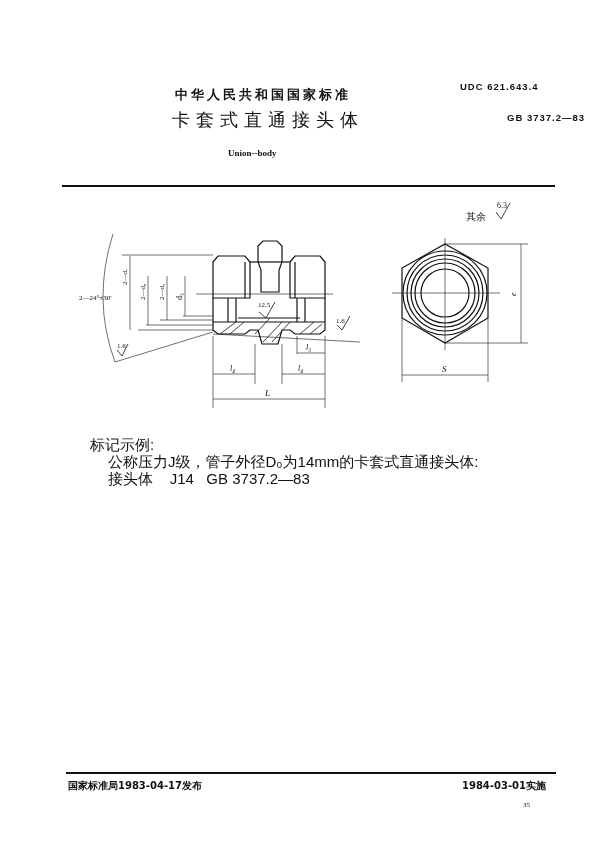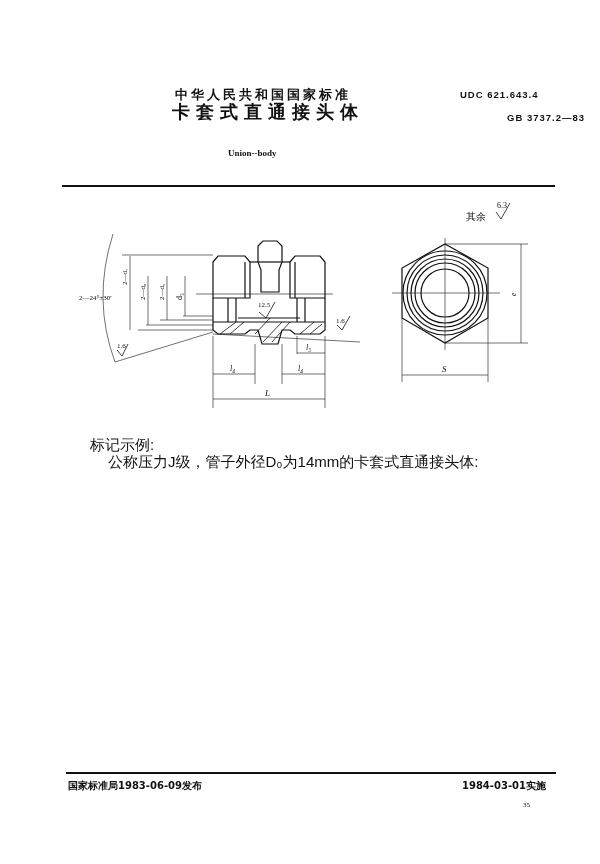--- a/index.html
+++ b/index.html
@@ -3,23 +3,23 @@
   <meta charset="utf-8">
   <style>
     html, body { margin: 0; padding: 0; }
     body {
       width: 600px; height: 864px; position: relative; overflow: hidden;
       background: #ffffff; color: #111;
       font-family: "DejaVu Sans", sans-serif;
     }
     .abs { position: absolute; }
     .std-title { left: 175px; top: 66px; font-size: 13px; letter-spacing: 3px; font-weight: bold; margin-top: 20px; }
-    .main-title { left: 172px; top: 100px; font-size: 18px; letter-spacing: 6px; font-weight: bold; }
+    .main-title { left: 172px; top: 108px; font-size: 18px; letter-spacing: 6px; font-weight: normal; }
     .en-title { left: 228px; top: 148px; font-size: 9px; font-weight: bold; font-family: "Liberation Serif", serif; text-align: center; }
-    .udc { left: 460px; top: 89px; font-size: 9.5px; font-weight: bold; font-family: "Liberation Sans", sans-serif; letter-spacing: 1px; }
+    .udc { left: 460px; top: 81px; font-size: 9.5px; font-weight: bold; font-family: "Liberation Sans", sans-serif; letter-spacing: 1px; }
     .gbno { left: 460px; top: 112px; font-size: 9.5px; font-weight: bold; font-family: "Liberation Sans", sans-serif; letter-spacing: 1px; margin-left: 47px; }
     .rule-top { left: 62px; top: 185px; width: 493px; height: 2px; background: #111; }
     .rule-bottom { left: 66px; top: 772px; width: 490px; height: 2px; background: #111; }
     .notes { left: 90px; top: 436px; font-size: 15px; font-family: Liberation Sans, sans-serif; line-height: 17px; }
     .notes .ind { padding-left: 18px; }
     .pub { left: 68px; top: 779px; font-size: 10px; font-weight: bold; }
     .impl { left: 462px; top: 779px; font-size: 10px; font-weight: bold; }
     .pageno { left: 523px; top: 801px; font-size: 7px; font-family: "Liberation Serif", serif; }
     svg text { font-family: "Liberation Serif", serif; }
   </style>
@@ -136,18 +136,19 @@
     <text x="298" y="371" font-size="8" font-style="italic">l₄</text>
     <text x="265" y="396" font-size="9" font-style="italic">L</text>
     <text x="516" y="296" font-size="8" font-style="italic" transform="rotate(-90 516 296)">e</text>
     <text x="442" y="372" font-size="9" font-style="italic">S</text>
   </g>
 </svg>
 
 <div class="abs notes">
   <div>标记示例:</div>
   <div class="ind">公称压力J级，管子外径D₀为14mm的卡套式直通接头体:</div>
+  <div class="ind" style="white-space:pre">接头体    J14   GB 3737.2—83</div>
 </div>
 
 <div class="abs rule-bottom"></div>
-<div class="abs pub">国家标准局1983-06-09发布</div>
+<div class="abs pub">国家标准局1983-04-17发布</div>
 <div class="abs impl">1984-03-01实施</div>
 <div class="abs pageno">35</div>
 
 </body></html>

